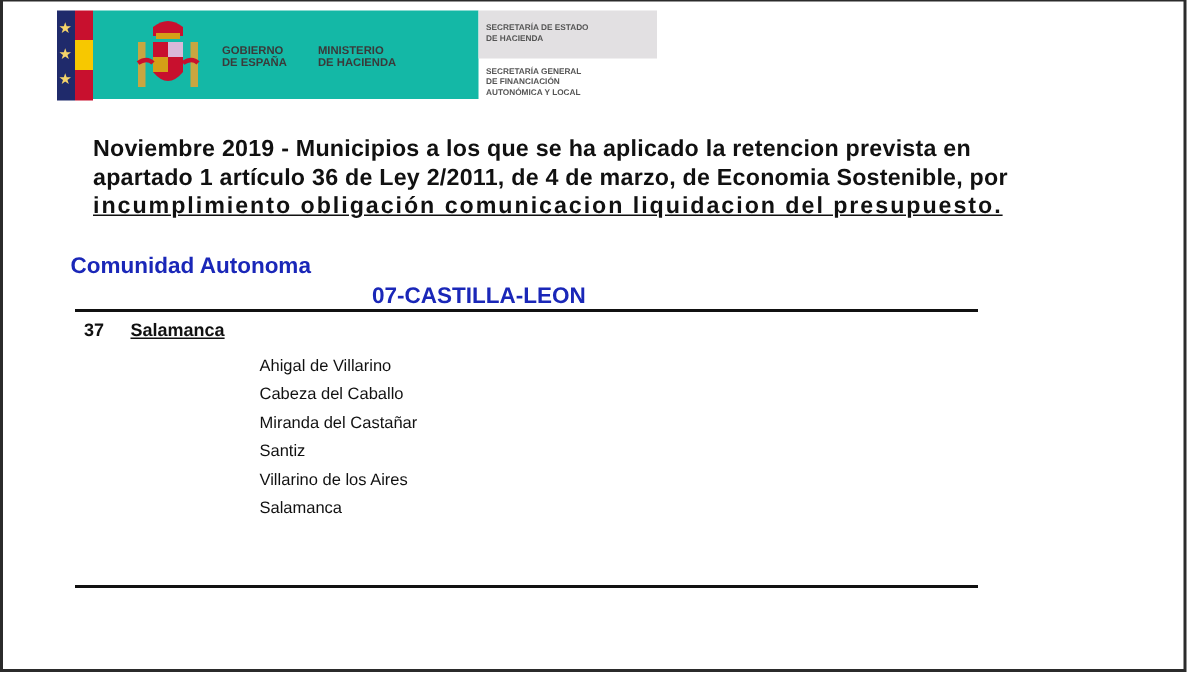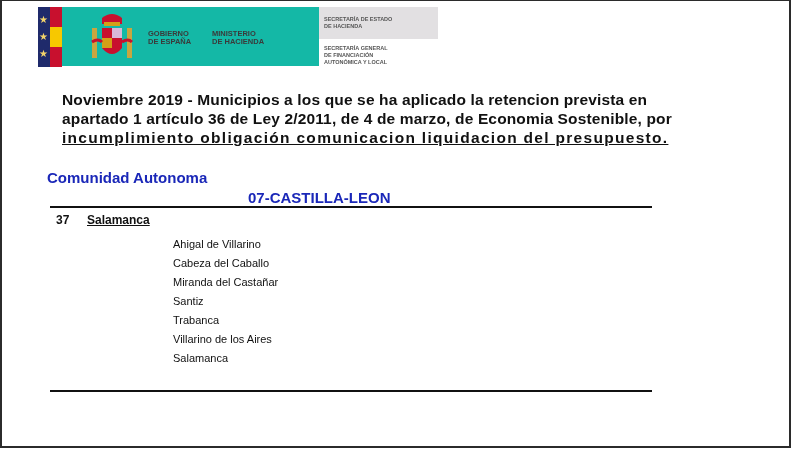--- a/index.html
+++ b/index.html
@@ -90,19 +90,18 @@
   <div class="rule rule-top"></div>
 
   <div class="prov-code">37</div>
   <div class="prov-name">Salamanca</div>
 
   <ul class="muni-list">
     <li>Ahigal de Villarino</li>
     <li>Cabeza del Caballo</li>
     <li>Miranda del Castañar</li>
     <li>Santiz</li>
-    <li>Trabanca</li>
     <li>Villarino de los Aires</li>
     <li>Salamanca</li>
   </ul>
 
   <div class="rule rule-bottom"></div>
 </div>
 
 </body></html>

